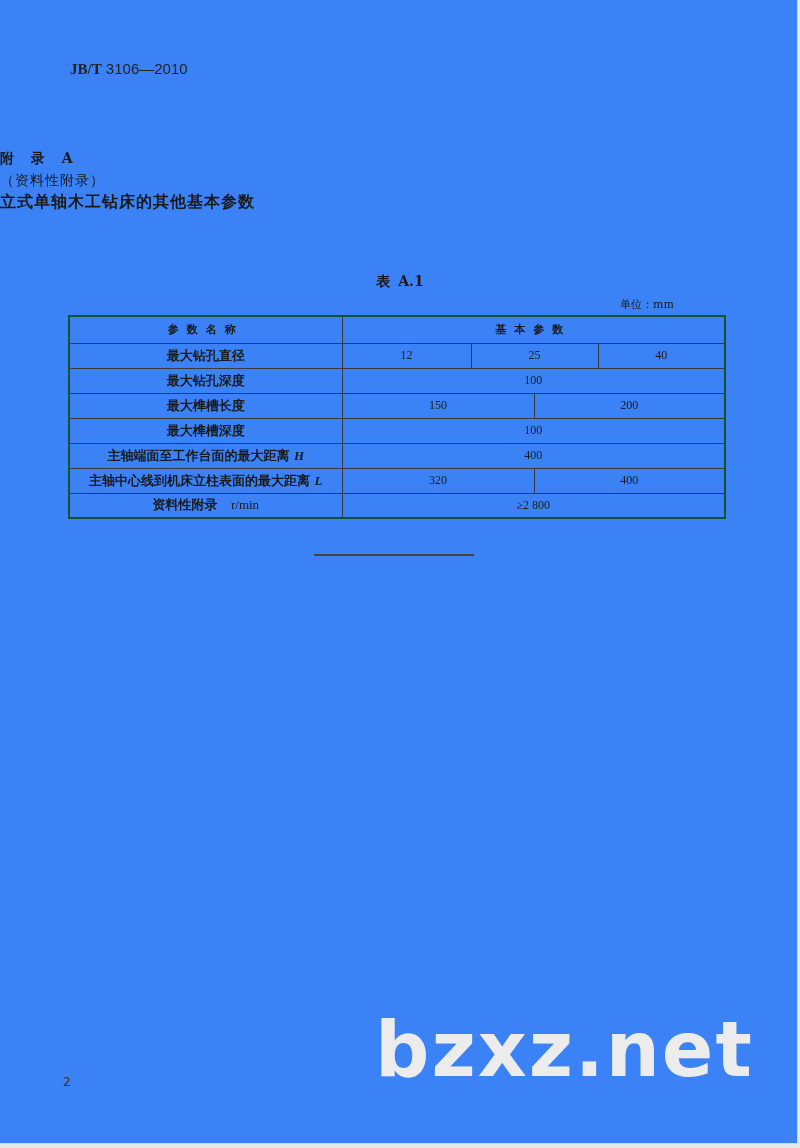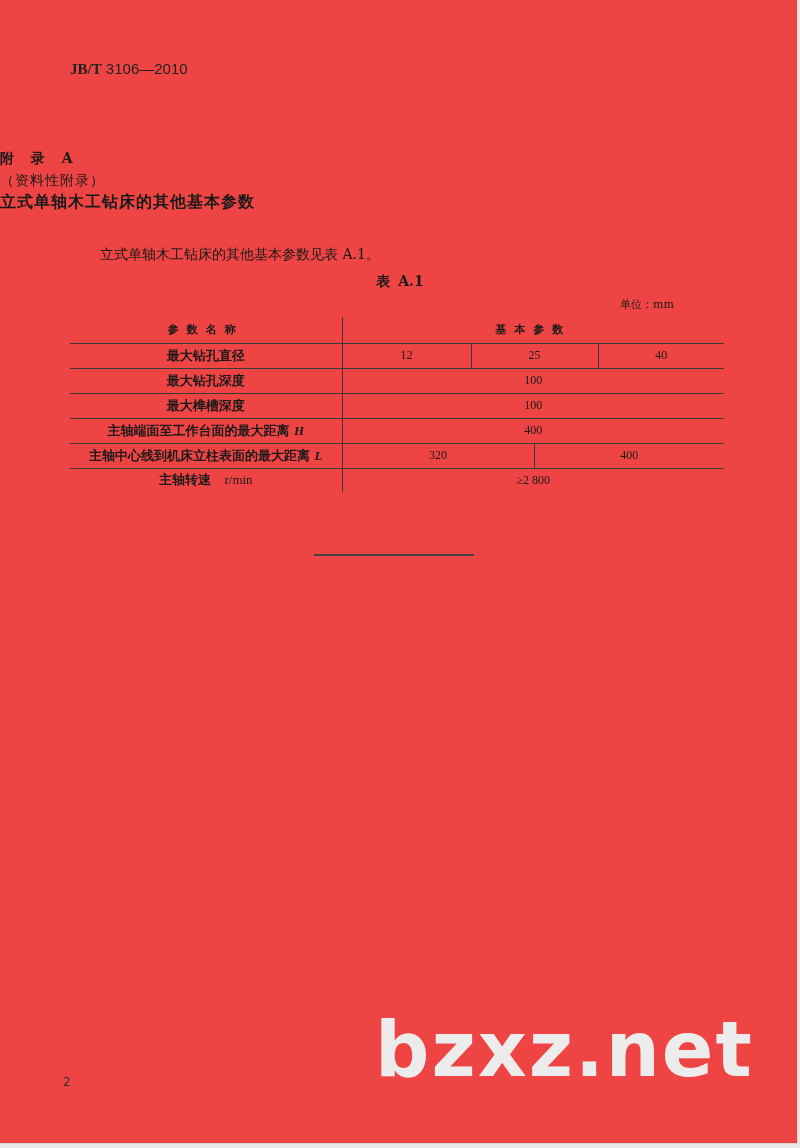--- a/index.html
+++ b/index.html
@@ -7,21 +7,21 @@
     width: 800px; height: 1148px;
     background: #e8e8e8;
     position: relative;
     overflow: hidden;
     font-family: "DejaVu Serif", "Liberation Serif", serif;
     color: #1a1a1a;
   }
   .page {
     position: absolute; left: 0; top: 0;
     width: 797px; height: 1143px;
-    background: #ef4444;
+    background: #3b82f6;
     border-right: 1px solid #d6d6d6;
     border-bottom: 1px solid #d6d6d6;
   }
   .std-code {
     position: absolute; left: 70px; top: 60px;
     font-family: "Liberation Sans", sans-serif;
     font-size: 15px; color: #222;
   }
   .std-code b { font-family: "Liberation Serif", serif; font-weight: bold; }
   .title-block {
@@ -50,21 +50,21 @@
     width: 656px;
     border-collapse: collapse;
     table-layout: fixed;
     font-size: 12px;
   }
   .tbl td {
     border: 1px solid #3a3a3a;
     text-align: center; vertical-align: middle;
     padding: 0; height: 23px;
   }
-  .tbl { border: 2px solid #ef4444; padding-left: 34px; }
+  .tbl { border: 2px solid #14532d; padding-left: 34px; }
   .tbl td.name { font-family: "DejaVu Sans", sans-serif; font-size: 13px; font-weight: bold; }
   .tbl td.hdr { font-family: "DejaVu Sans", sans-serif; font-size: 11px; font-weight: bold; letter-spacing: 8px; }
   .tbl td.val { font-family: "Liberation Serif", serif; font-size: 12px; margin-top: 10px; }
   .tbl i { font-family: "Liberation Serif", serif; }
   .divider {
     position: absolute; left: 314px; top: 554px;
     width: 160px; height: 2px; background: #444;
   }
   .watermark {
     position: absolute; left: 375px; top: 1005px;
@@ -86,21 +86,20 @@
     <b>JB/T</b>
     <span>3106—2010</span>
   </div>
 
   <div class="title-block">
     <div class="title-line l1">附 录 A</div>
     <div class="title-line l2">（资料性附录）</div>
     <div class="title-line l3">立式单轴木工钻床的其他基本参数</div>
   </div>
 
-  <div class="intro">立式单轴木工钻床的其他基本参数见表 A.1。</div>
 
   <div class="table-caption">
     <span style="margin-left:0">表</span><span>A.1</span>
   </div>
 
   <div class="unit">单位：mm</div>
 
   <table class="tbl">
     <colgroup>
       <col style="width:273px">
@@ -118,34 +117,39 @@
       <td class="name">最大钻孔直径</td>
       <td class="val">12</td>
       <td class="val" colspan="2">25</td>
       <td class="val">40</td>
     </tr>
     <tr style="height:25px">
       <td class="name">最大钻孔深度</td>
       <td class="val" colspan="4">100</td>
     </tr>
     <tr style="height:25px">
+      <td class="name">最大榫槽长度</td>
+      <td class="val" colspan="2">150</td>
+      <td class="val" colspan="2">200</td>
+    </tr>
+    <tr style="height:25px">
       <td class="name">最大榫槽深度</td>
       <td class="val" colspan="4">100</td>
     </tr>
     <tr style="height:25px">
       <td class="name"><span>主轴端面至工作台面的最大距离</span> <i>H</i></td>
       <td class="val" colspan="4">400</td>
     </tr>
     <tr style="height:25px">
       <td class="name"><span>主轴中心线到机床立柱表面的最大距离</span> <i>L</i></td>
       <td class="val" colspan="2">320</td>
       <td class="val" colspan="2">400</td>
     </tr>
     <tr style="height:24px">
-      <td class="name"><span>主轴转速</span>&nbsp;&nbsp;&nbsp;<span class="val" style="font-weight:normal;font-family:'Liberation Serif',serif">r/min</span></td>
+      <td class="name"><span>资料性附录</span>&nbsp;&nbsp;&nbsp;<span class="val" style="font-weight:normal;font-family:'Liberation Serif',serif">r/min</span></td>
       <td class="val" colspan="4">≥2 800</td>
     </tr>
   </tbody>
     </table>
 
   <div class="divider"></div>
 
   <div class="watermark">bzxz.net</div>
 
   <div class="page-num">2</div>

